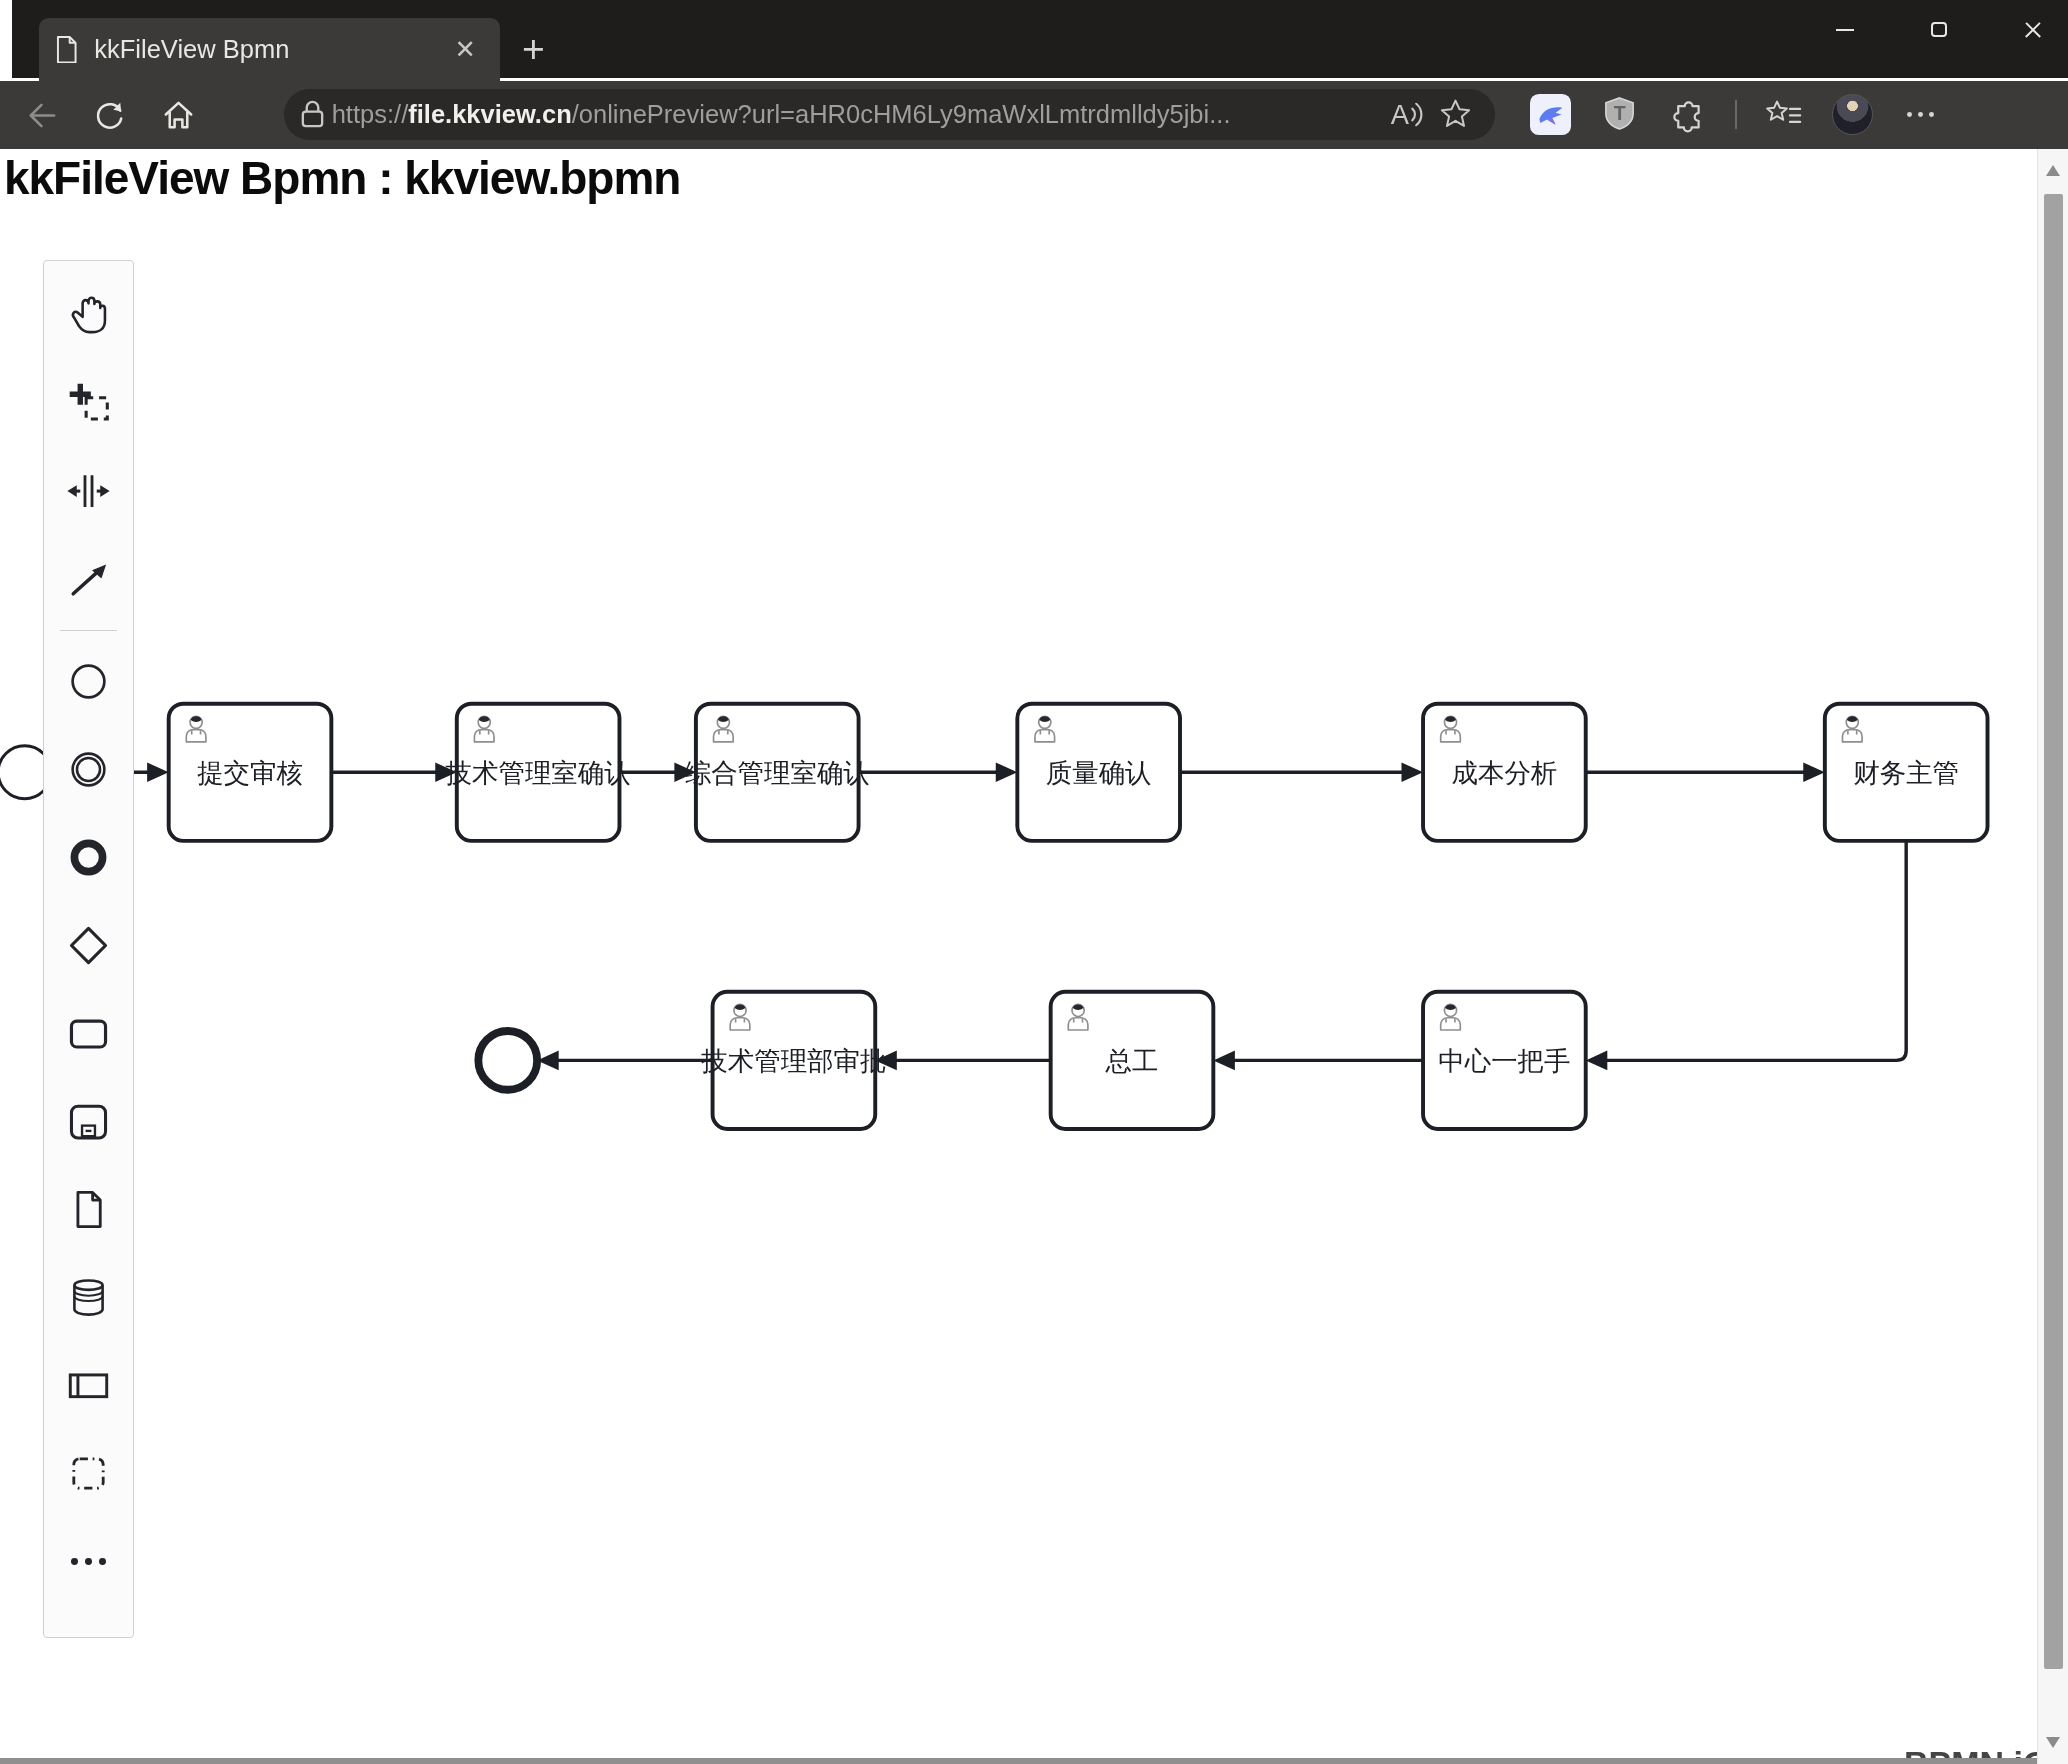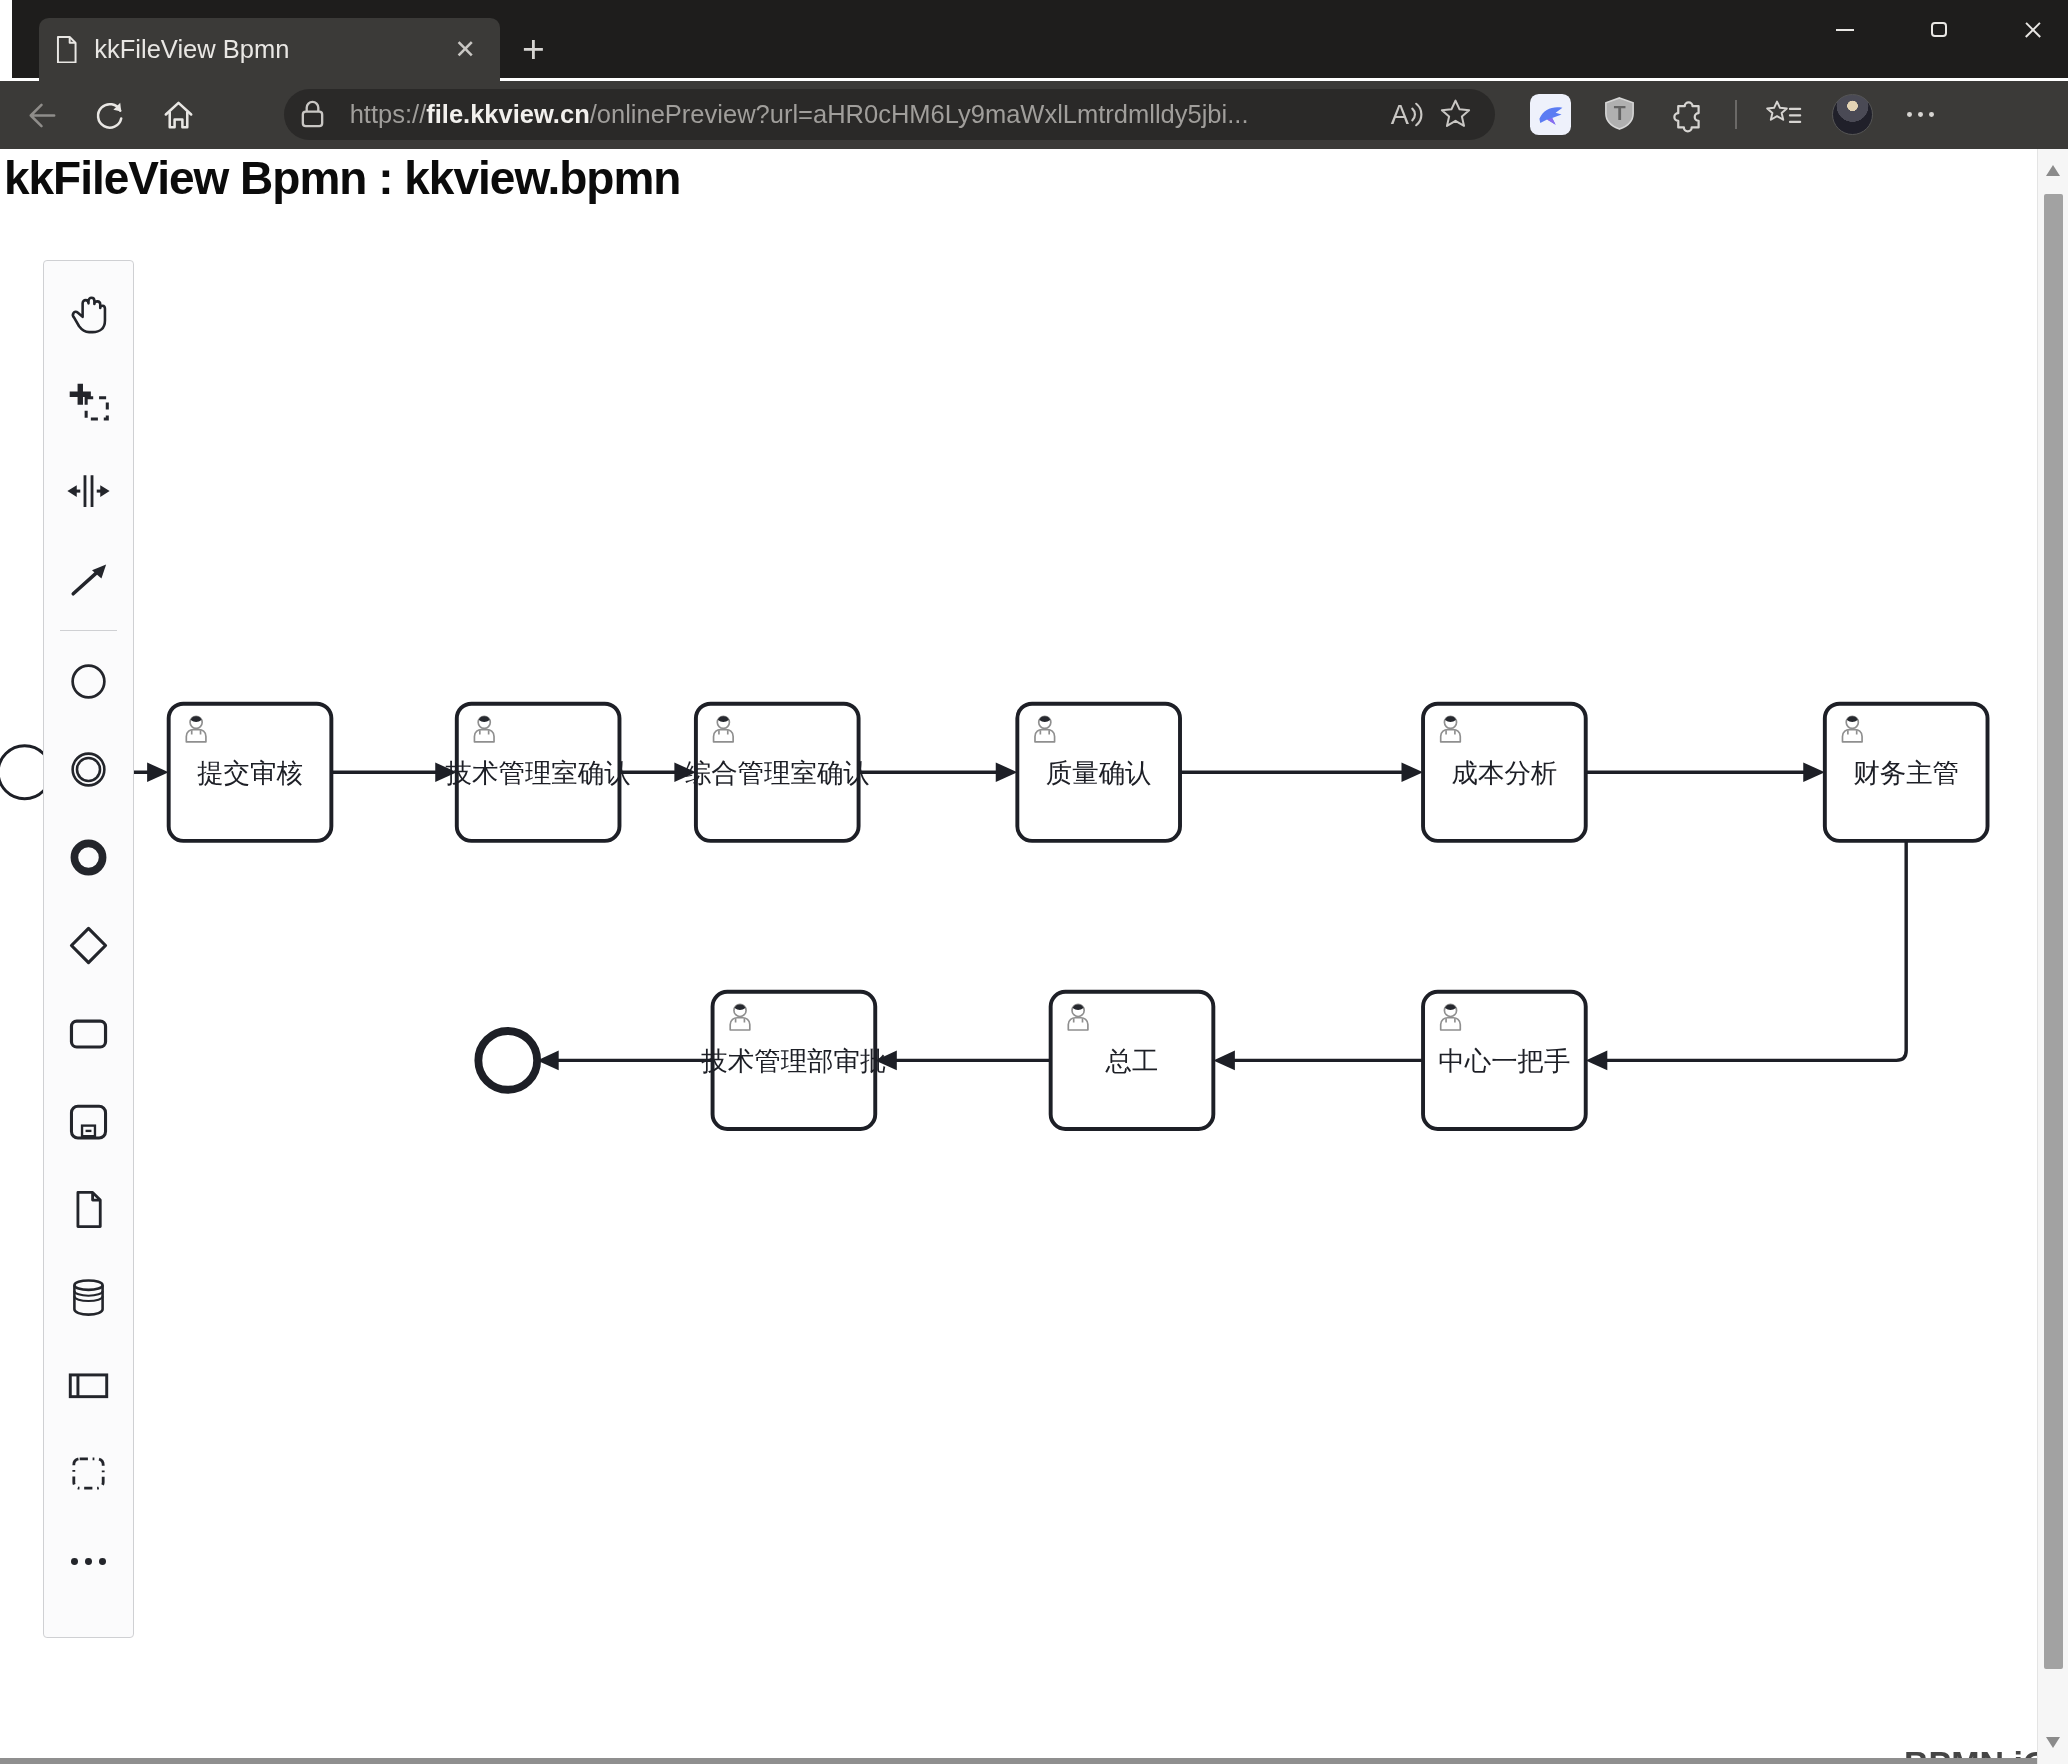--- a/index.html
+++ b/index.html
@@ -20,21 +20,21 @@
   .ic-max { width:15.7px; height:15.7px; border:2px solid #e9e7e4; border-radius:3.9px; }
   .ic-x { position:relative; width:17.6px; height:17.6px; }
   .ic-x::before,.ic-x::after { content:""; position:absolute; left:7.8px; top:-1px; width:2px; height:19.6px; background:#e9e7e4; }
   .ic-x::before { transform:rotate(45deg);} .ic-x::after { transform:rotate(-45deg);}
 
   .toolbar { position:absolute; left:0; top:81px; width:2068px; height:68px; background:#3b3a38;
              display:flex; align-items:center; }
   .navbtn { width:55px; height:51px; display:flex; align-items:center; justify-content:center; margin-left:13.7px; border-radius:5.9px; }
   .urlpill { position:absolute; left:284px; top:7.8px; width:1211px; height:51px; border-radius:25.5px;
              background:#2a2928; display:flex; align-items:center; padding:0 13.7px; }
-  .urltext { flex:1; font-size:25.5px; white-space:nowrap; overflow:hidden; margin-left:23px; }
+  .urltext { flex:1; font-size:25.5px; white-space:nowrap; overflow:hidden; margin-left:5px; }
   .u-dim { color:#a09e9b; } .u-host { color:#f2f0ed; font-weight:bold; }
   .pillicon { width:51px; height:43px; display:flex; align-items:center; justify-content:center; }
   .extbar { position:absolute; left:1529px; top:5.9px; height:55px; display:flex; align-items:center; gap:25.5px; }
   .extbtn { width:43px; height:43px; display:flex; align-items:center; justify-content:center; }
   .bird-bg { width:41px; height:41px; border-radius:8.8px; background:#eef1fb; display:flex; align-items:center; justify-content:center; }
   .vsep { width:2px; height:29px; background:#6b6967; }
   .avatar { width:41px; height:41px; border-radius:50%;
             background:radial-gradient(circle at 50% 28%, #e3d3b4 0 15%, #4a4a55 16% 46%, #20202a 47% 100%);
             border:1px solid #555; }
   .dots3 { display:flex; gap:5.9px; } .dots3 i { width:4.9px; height:4.9px; border-radius:50%; background:#d7d5d2; }

